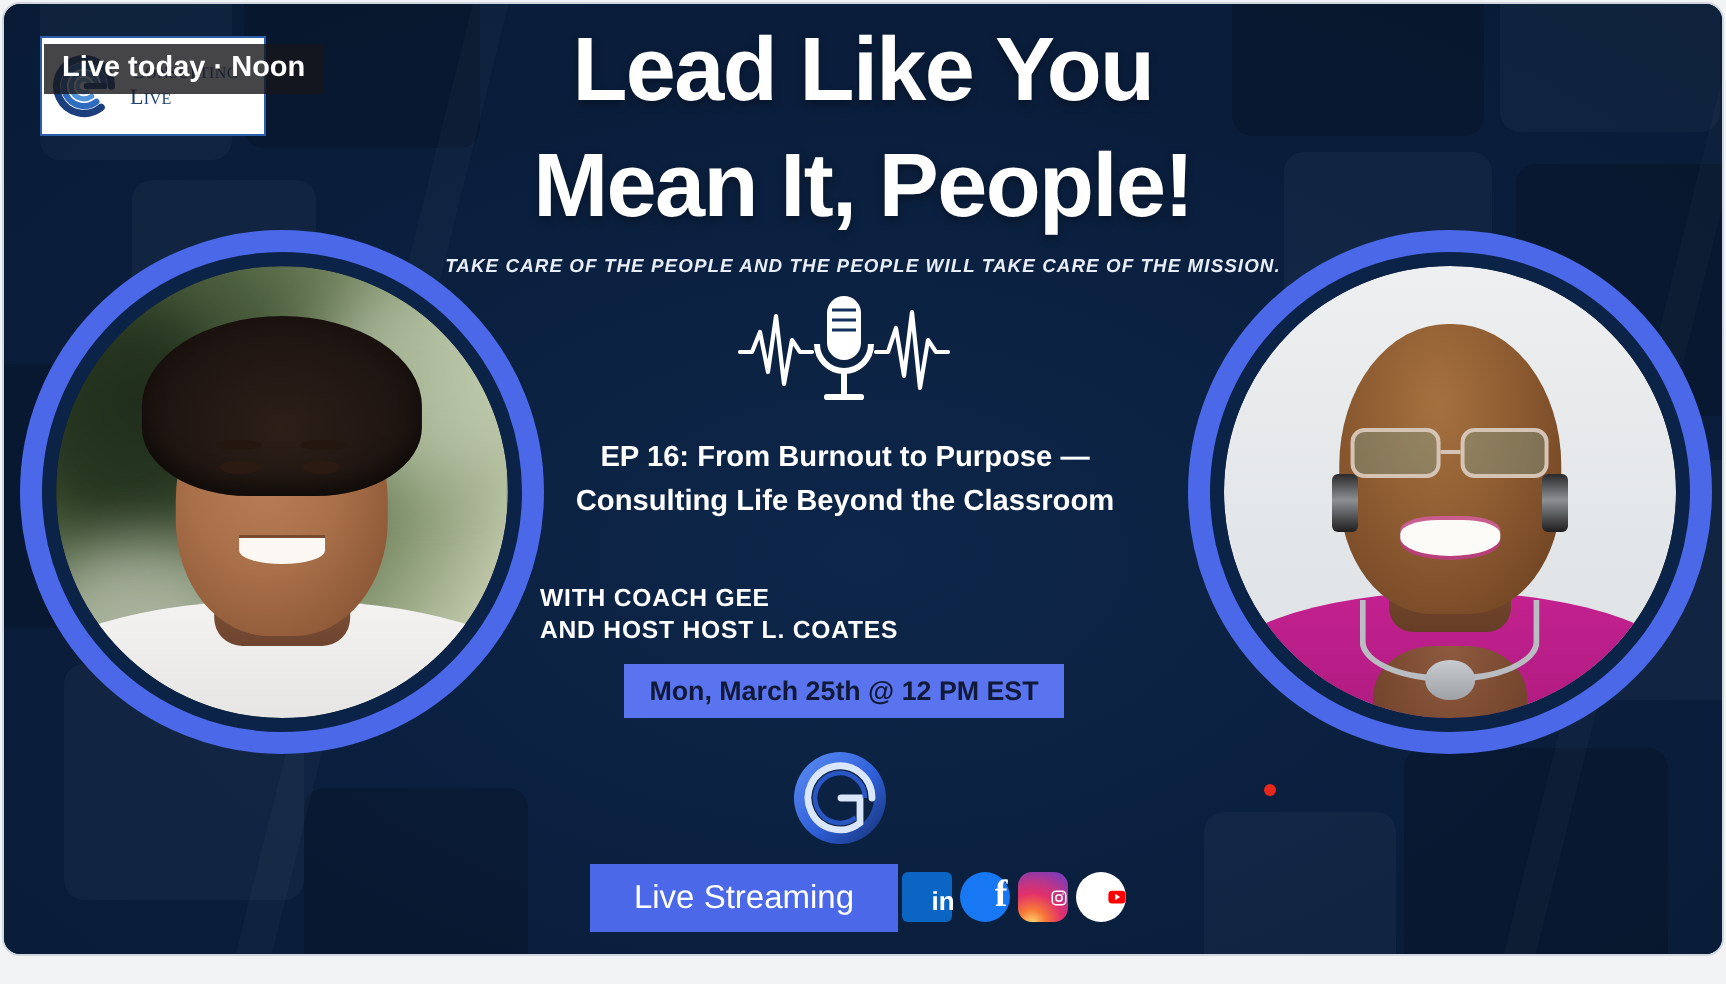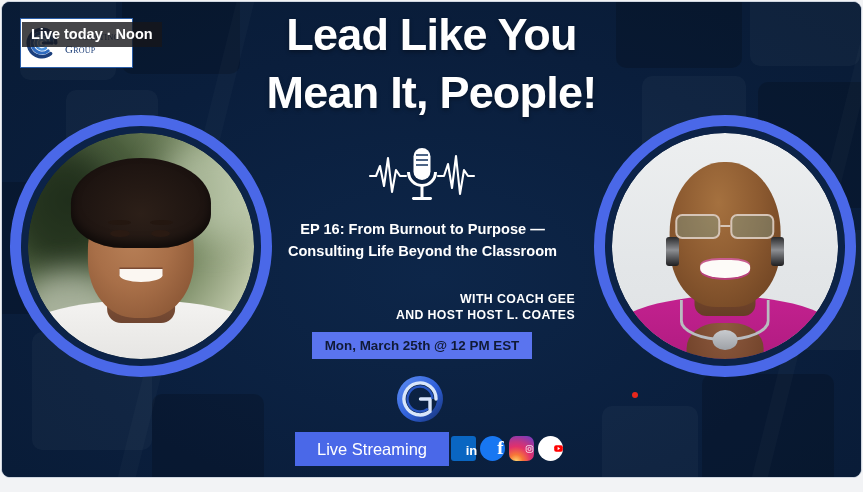--- a/index.html
+++ b/index.html
@@ -264,21 +264,21 @@
     color: #ffffff;
     font-size: 14.6px;
     font-weight: 700;
     line-height: 22px;
     z-index: 6;
   }
   .hosts {
     position: absolute;
     left: 268px; top: 290px;
     width: 305px;
-    text-align: right;
+    text-align: left;
     color: #ffffff;
     font-size: 12.3px;
     font-weight: 700;
     letter-spacing: 0.4px;
     line-height: 15.5px;
     z-index: 6;
   }
 
   
   #date-badge {
@@ -425,20 +425,21 @@
     <div class="bg-tile" style="left:600px; top:404px; width:96px;  height:96px;"></div>
 
     <div class="bg-stripe" style="left:172px; top:-20px; width:18px; height:540px;"></div>
     <div class="bg-stripe" style="left:806px; top:-20px; width:16px; height:540px;"></div>
 
     <div class="title-wrap">
       <div class="title-line">Lead Like You</div>
       <div class="title-line">Mean It, People!</div>
     </div>
 
+    <div class="tagline">TAKE CARE OF THE PEOPLE AND THE PEOPLE WILL TAKE CARE OF THE MISSION.</div>
 
     <div class="portrait" id="portrait-left">
       <div class="photo-clip">
         <div class="photo-left-bg"></div>
         <div class="pl-blur1"></div>
         <div class="pl-blur2"></div>
         <div class="pl-blur3"></div>
         <div class="pl-shoulder"></div>
         <div class="pl-neck"></div>
         <div class="pl-face"></div>
@@ -544,20 +545,20 @@
         <g fill="none" stroke-linecap="round">
           <path d="M38 23 a15 15 0 1 0 -5.6 11.7" stroke="#1b3f7d" stroke-width="4"></path>
           <path d="M34 23 a11 11 0 1 0 -4.2 8.6" stroke="#2f6bbf" stroke-width="3.4"></path>
           <path d="M30 23 a7 7 0 1 0 -2.8 5.6" stroke="#4f93dd" stroke-width="2.8"></path>
           <path d="M26.5 23 a3.5 3.5 0 1 0 -1.4 2.8" stroke="#7fb6e8" stroke-width="2.2"></path>
           <path d="M34 23 L24.5 23" stroke="#1b3f7d" stroke-width="3.4"></path>
         </g>
       </svg>
       <div id="logo-text">
         <div>Consulting</div>
-        <div>Group</div>
+        <div>Live</div>
       </div>
     </div>
 
     <div id="live-badge">Live today · Noon</div>
 
   </div>
 </div>
 
 </body></html>

